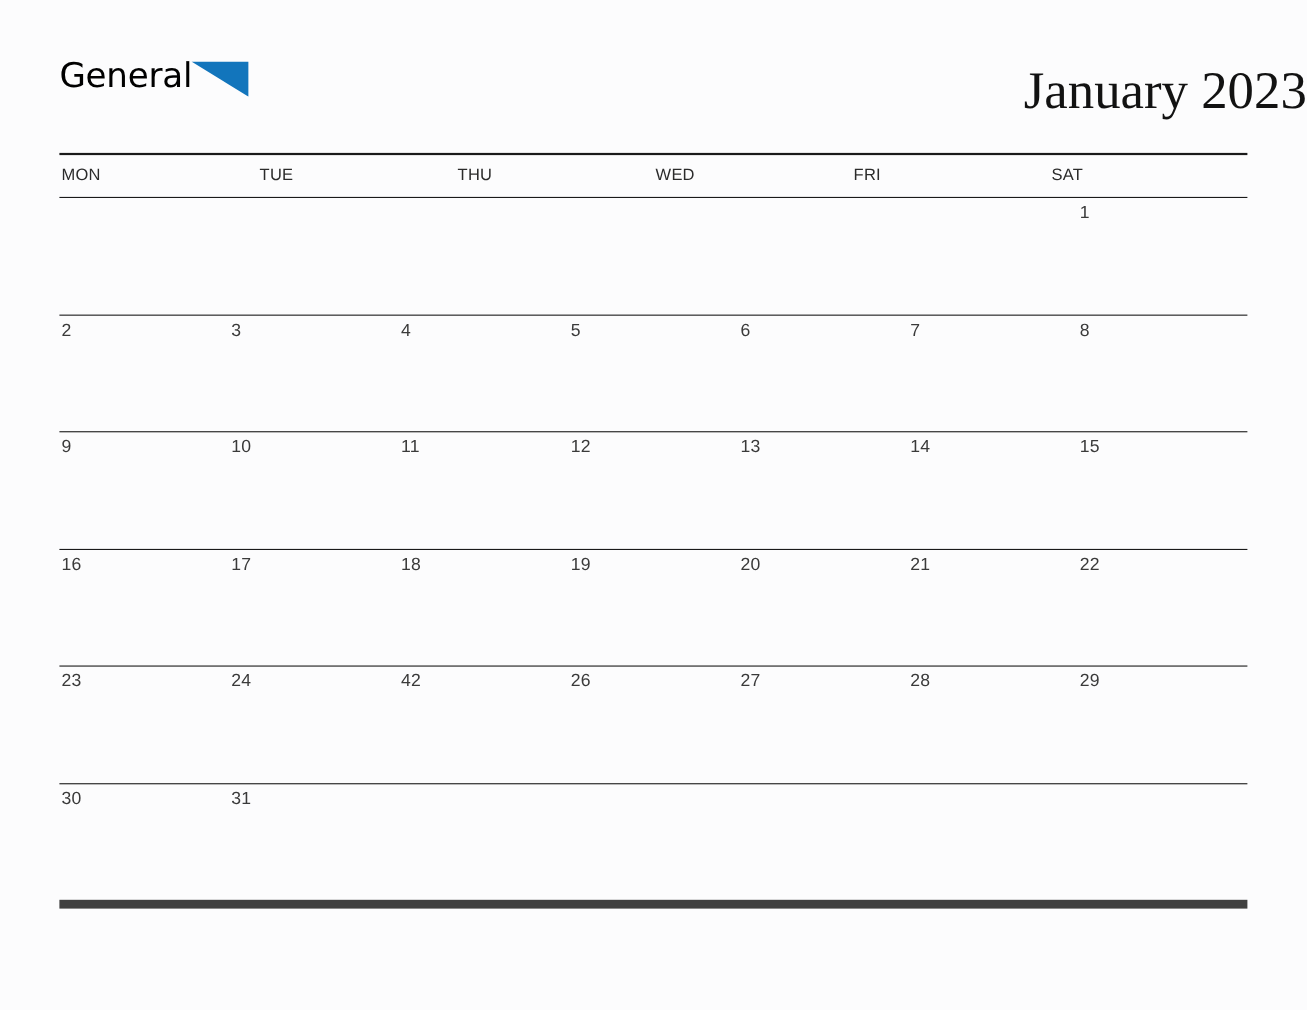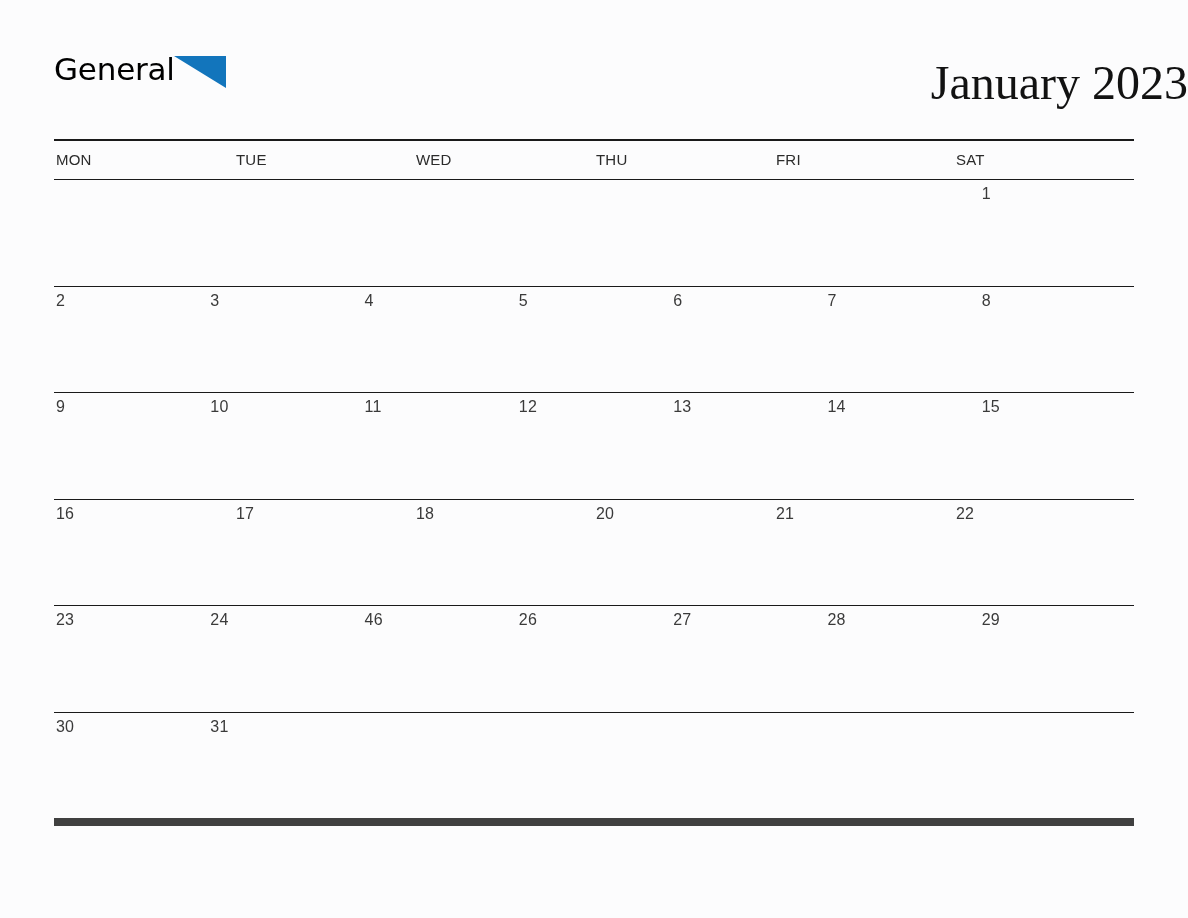--- a/index.html
+++ b/index.html
@@ -146,22 +146,22 @@
     </div>
 
     <div class="cal-title">January 2023</div>
   </div>
 
   <div class="calendar">
 
     <div class="weekday-row">
       <div class="weekday-cell">MON</div>
       <div class="weekday-cell">TUE</div>
+      <div class="weekday-cell">THU</div>
       <div class="weekday-cell">WED</div>
-      <div class="weekday-cell">THU</div>
       <div class="weekday-cell">FRI</div>
       <div class="weekday-cell">SAT</div>
     </div>
 
     <div class="week-row">
       <div class="day-cell">
           <span class="day-num"></span>
         </div>
       <div class="day-cell">
           <span class="day-num"></span>
@@ -235,39 +235,42 @@
       <div class="day-cell">
           <span class="day-num">16</span>
         </div>
       <div class="day-cell">
           <span class="day-num">17</span>
         </div>
       <div class="day-cell">
           <span class="day-num">18</span>
         </div>
       <div class="day-cell">
+          <span class="day-num">19</span>
+        </div>
+      <div class="day-cell">
           <span class="day-num">20</span>
         </div>
       <div class="day-cell">
           <span class="day-num">21</span>
         </div>
       <div class="day-cell">
           <span class="day-num">22</span>
         </div>
     </div>
 
     <div class="week-row">
       <div class="day-cell">
           <span class="day-num">23</span>
         </div>
       <div class="day-cell">
           <span class="day-num">24</span>
         </div>
       <div class="day-cell">
-          <span class="day-num">46</span>
+          <span class="day-num">42</span>
         </div>
       <div class="day-cell">
           <span class="day-num">26</span>
         </div>
       <div class="day-cell">
           <span class="day-num">27</span>
         </div>
       <div class="day-cell">
           <span class="day-num">28</span>
         </div>

